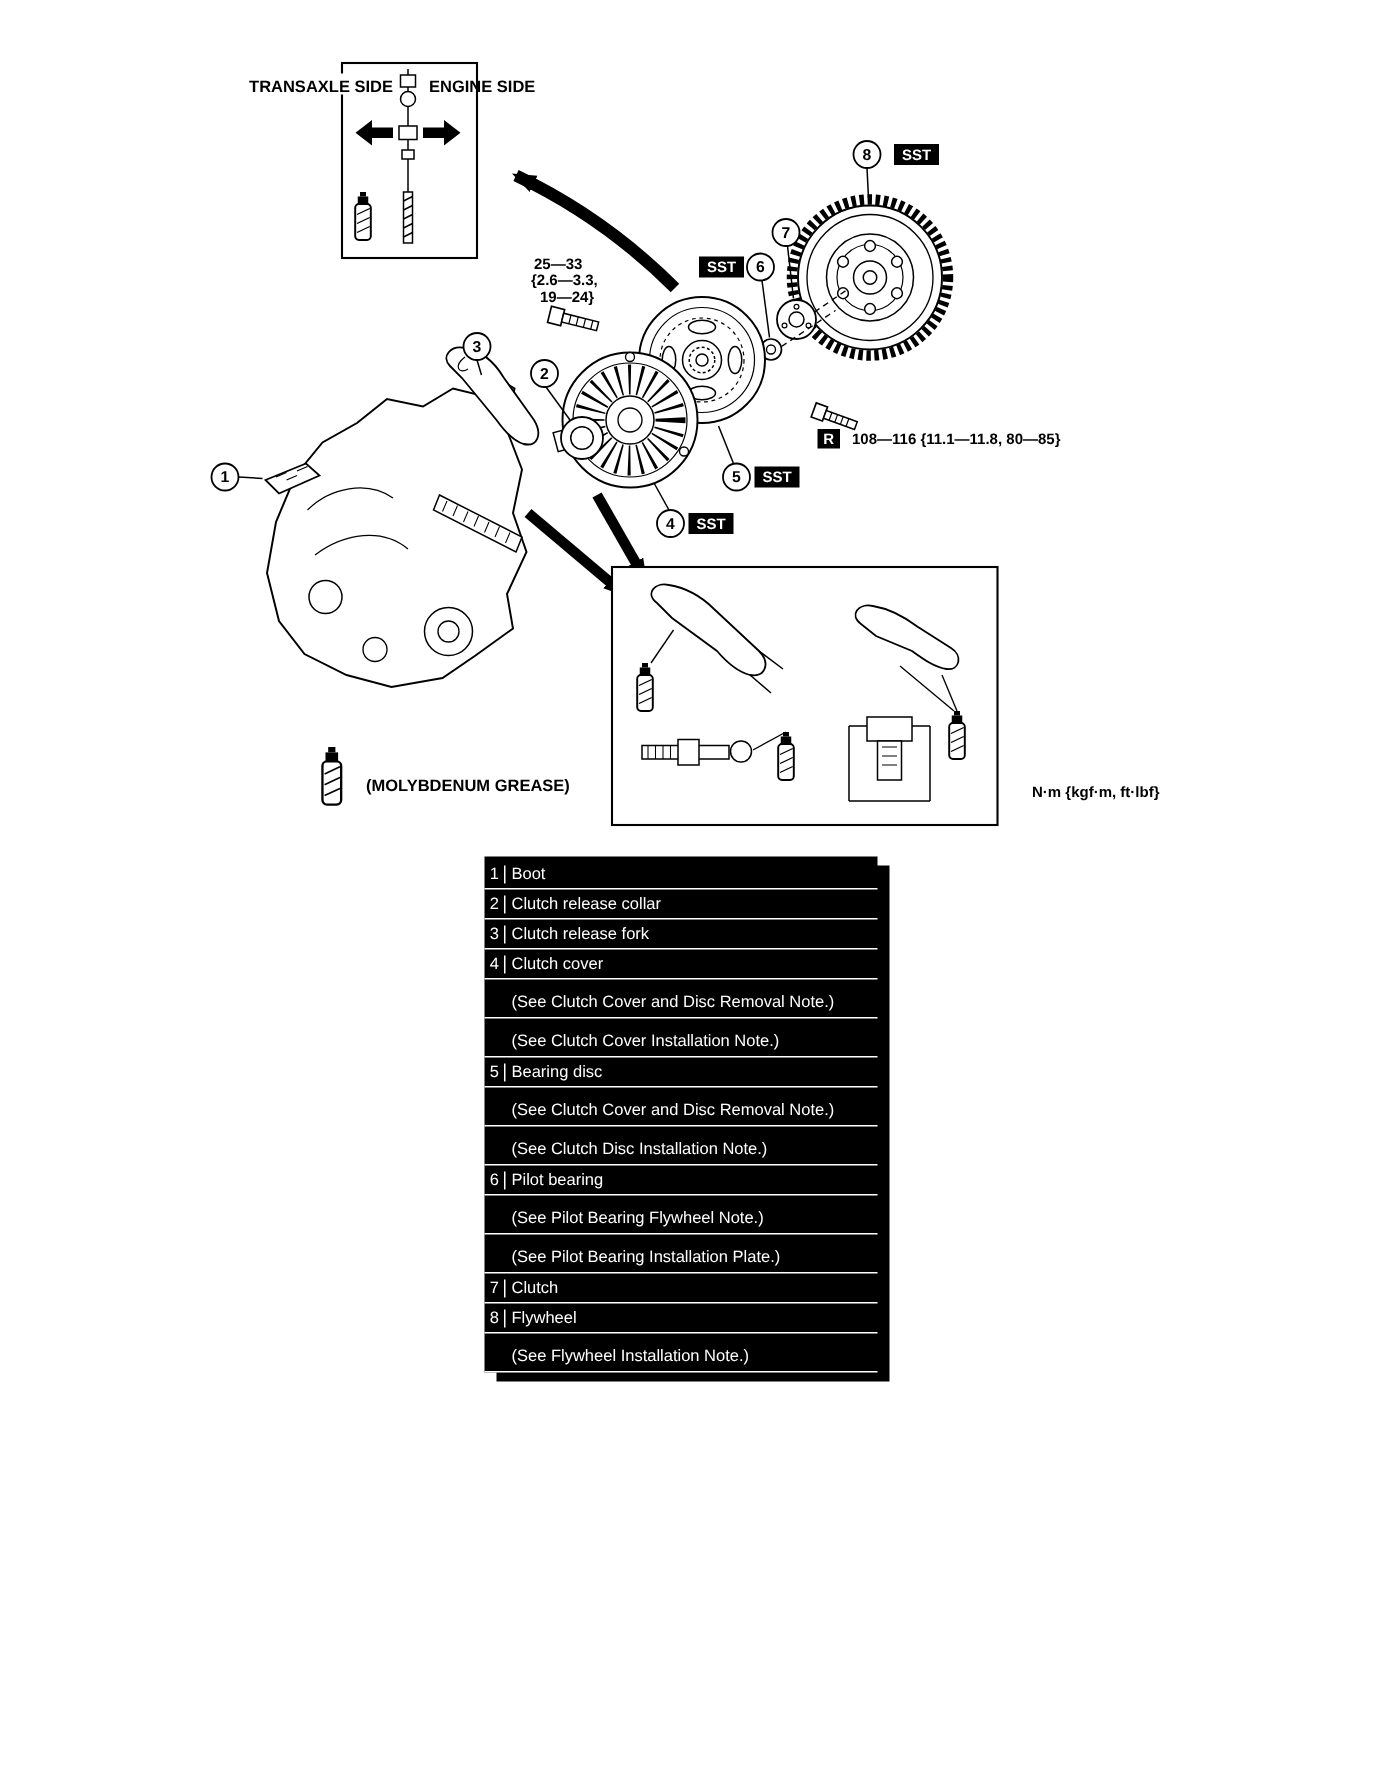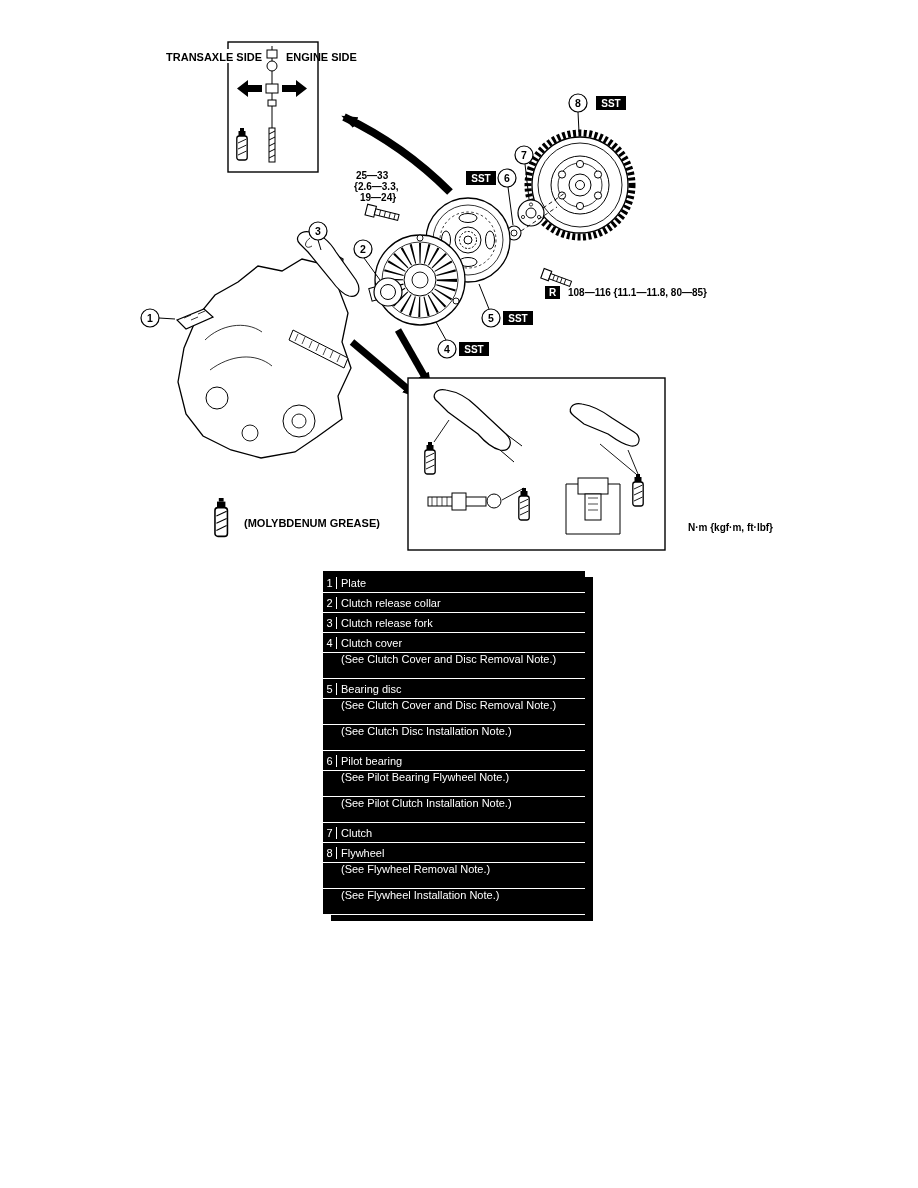--- a/index.html
+++ b/index.html
@@ -14,21 +14,21 @@
 
   .parts-table {
     position:absolute; left:323px; top:571px; width:262px;
     background:#000; color:#fff; font-size:11px; padding-top:2px;
     box-shadow:8px 6px 0 #000;
   }
   .trow { display:flex; border-bottom:1px solid #fff; }
   .trow .tnum { flex:0 0 14px; width:14px; border-right:1px solid #fff; text-align:center; }
   .trow .ttext { flex:1; padding-left:4px; }
   .trow.main { height:20px; align-items:center; }
-  .trow.note { height:26px; align-items:flex-start; }
+  .trow.note { height:26px; align-items:flex-end; }
   .trow.note .ttext { padding-bottom:4px; }
 </style>
 </head>
 <body>
 
 <div class="page">
 
   <svg width="918" height="560" viewBox="0 0 918 560">
     <defs>
       <g id="grease">
@@ -265,38 +265,42 @@
       <use href="#grease" transform="translate(214,498) scale(1.2)"></use>
       <text class="lbl" x="244" y="527">(MOLYBDENUM GREASE)</text>
     </g>
 
     <text class="tq" x="688" y="531">N·m {kgf·m,  ft·lbf}</text>
   </svg>
 
   <div class="parts-table">
     <div class="trow main">
       <div class="tnum">1</div>
-      <div class="ttext">Plate</div>
+      <div class="ttext">Boot</div>
     </div>
     <div class="trow main">
       <div class="tnum">2</div>
       <div class="ttext">Clutch release collar</div>
     </div>
     <div class="trow main">
       <div class="tnum">3</div>
       <div class="ttext">Clutch release fork</div>
     </div>
     <div class="trow main">
       <div class="tnum">4</div>
       <div class="ttext">Clutch cover</div>
     </div>
     <div class="trow note">
       <div class="tnum"></div>
       <div class="ttext">(See Clutch Cover and Disc Removal Note.)</div>
     </div>
+    <div class="trow note">
+      <div class="tnum"></div>
+      <div class="ttext">(See Clutch Cover Installation Note.)</div>
+    </div>
     <div class="trow main">
       <div class="tnum">5</div>
       <div class="ttext">Bearing disc</div>
     </div>
     <div class="trow note">
       <div class="tnum"></div>
       <div class="ttext">(See Clutch Cover and Disc Removal Note.)</div>
     </div>
     <div class="trow note">
       <div class="tnum"></div>
@@ -305,33 +309,29 @@
     <div class="trow main">
       <div class="tnum">6</div>
       <div class="ttext">Pilot bearing</div>
     </div>
     <div class="trow note">
       <div class="tnum"></div>
       <div class="ttext">(See Pilot Bearing Flywheel Note.)</div>
     </div>
     <div class="trow note">
       <div class="tnum"></div>
-      <div class="ttext">(See Pilot Clutch Installation Note.)</div>
+      <div class="ttext">(See Pilot Bearing Installation Plate.)</div>
     </div>
     <div class="trow main">
       <div class="tnum">7</div>
       <div class="ttext">Clutch</div>
     </div>
     <div class="trow main">
       <div class="tnum">8</div>
       <div class="ttext">Flywheel</div>
     </div>
     <div class="trow note">
       <div class="tnum"></div>
-      <div class="ttext">(See Flywheel Removal Note.)</div>
-    </div>
-    <div class="trow note">
-      <div class="tnum"></div>
       <div class="ttext">(See Flywheel Installation Note.)</div>
     </div>
   </div>
 
 </div>
 
 </body></html>

